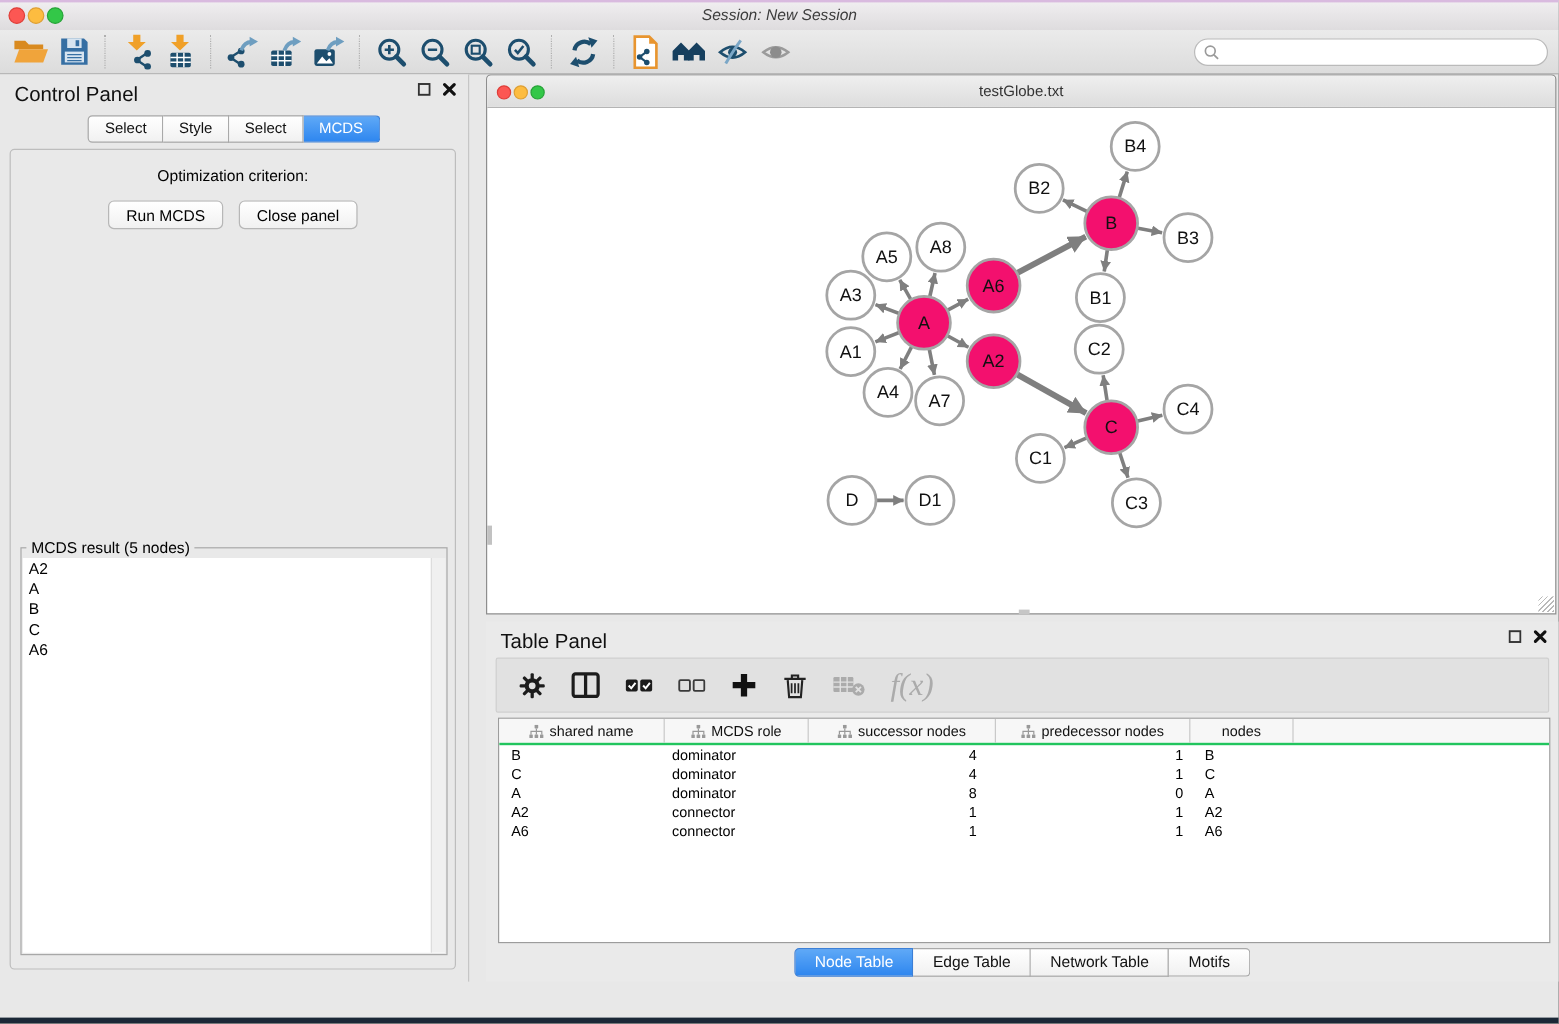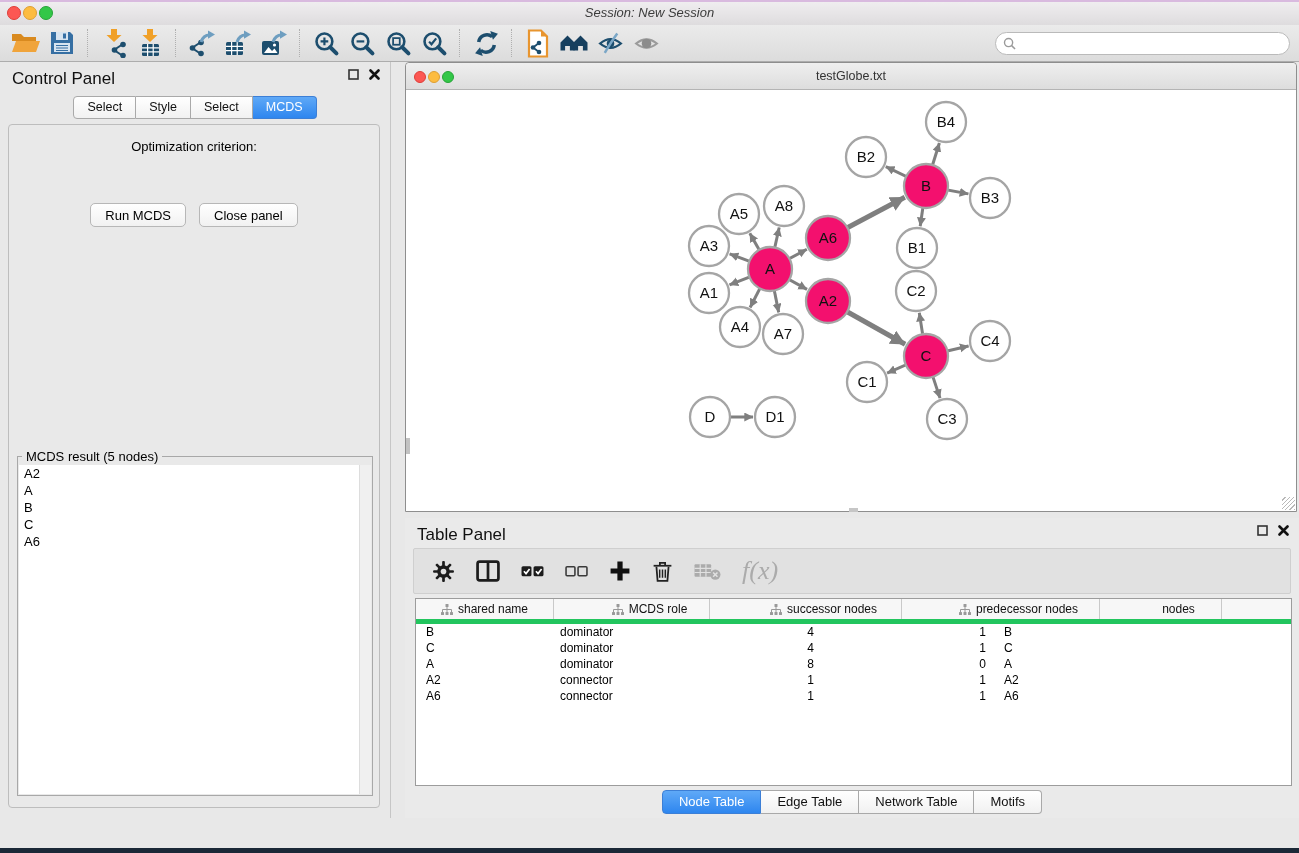--- a/index.html
+++ b/index.html
@@ -41,21 +41,21 @@
     border:1px solid #BDBDBD;border-radius:4px;box-sizing:border-box;}
   .opt-label{text-align:center;margin-top:14px;font-size:13px;color:#000;}
   .selectrow{display:flex;justify-content:center;margin-top:8px;}
   .select{width:314px;height:24px;background:#fff;border:1px solid #B5B5B5;border-radius:4px;
     display:flex;align-items:center;position:relative;cursor:pointer;box-sizing:border-box;}
   .select .sel-text{font-size:13px;padding-left:8px;color:#000;flex:1;white-space:nowrap;overflow:hidden;}
   .select .sel-btn{width:21px;height:22px;border-radius:0 3px 3px 0;background:linear-gradient(#5FA9F7,#1F6FE0);
     display:flex;flex-direction:column;align-items:center;justify-content:center;gap:1px;}
   .btnrow{display:flex;justify-content:center;gap:13px;margin-top:13px;}
   .btn{height:24px;padding:0 14px;font-size:13px;color:#000;background:linear-gradient(#FFFFFF,#F1F1F1);
-    border:1px solid #B7B7B7;border-radius:5px;cursor:pointer;font-family:"Liberation Sans",sans-serif;margin-top:36px;}
+    border:1px solid #B7B7B7;border-radius:5px;cursor:pointer;font-family:"Liberation Sans",sans-serif;}
   .fieldset{position:absolute;left:8px;top:331px;width:354px;height:338px;border:1px solid #A8A8A8;}
   .fieldset .legend{position:absolute;top:-8px;left:4px;background:#E9E9E9;padding:0 4px;font-size:13px;color:#000;}
   .fieldset .listarea{position:absolute;left:1px;top:8px;right:1px;bottom:1px;background:#fff;overflow:hidden;}
   .fieldset .scrollgutter{position:absolute;right:0;top:0;bottom:0;width:11px;background:#F0F0F0;border-left:1px solid #DDD;}
   .mcds-item{font-size:13px;color:#000;padding:1px 0 1px 5px;line-height:15px;cursor:default;}
   
   .rightcol{position:absolute;left:405px;top:0;width:894px;height:100%;}
   .netwin{position:absolute;left:0;top:0;width:892px;height:450px;background:#fff;
     border:1px solid #8E8E8E;border-radius:4px 4px 0 0;box-sizing:border-box;}
   .netwin .wtitle{position:relative;height:26px;background:linear-gradient(#EFEFEF,#DDDDDD);
@@ -69,21 +69,21 @@
     background:repeating-linear-gradient(135deg,transparent 0 2px,#B9B9B9 2px 3px);}
   
   .tpanel{position:absolute;left:0;top:456px;width:894px;height:300px;background:#EAEAEA;}
   .tp-toolbar{position:absolute;left:8px;top:30px;width:878px;height:46px;background:#E1E1E1;
     border:1px solid #CFCFCF;border-radius:2px;display:flex;align-items:center;gap:21px;padding-left:18px;box-sizing:border-box;}
   .tp-icon{display:flex;align-items:center;justify-content:center;cursor:pointer;}
   .fx{font-family:"Liberation Serif",serif;font-style:italic;font-size:26px;color:#ABABAB;text-align:center;}
   .datatable{position:absolute;left:10px;top:80px;width:877px;height:188px;background:#fff;
     border:1px solid #9C9C9C;box-sizing:border-box;overflow:hidden;}
   .trow{display:grid;grid-template-columns:138px 120px 156px 162px 86px 1fr;}
-  .thead{background:#F7F7F7;border-bottom:5px solid #22c55e;height:20px;gap:36px;}
+  .thead{background:#F7F7F7;border-bottom:2px solid #22c55e;height:20px;}
   .th{display:flex;align-items:center;justify-content:center;gap:5px;font-size:12px;color:#111;
       border-right:1px solid #C9C9C9;height:20px;box-sizing:border-box;cursor:pointer;}
   .tbody .trow{height:16px;cursor:default;}
   .td{font-size:12px;color:#000;line-height:16px;white-space:nowrap;overflow:hidden;}
   .td.c0{padding-left:10px;}
   .td.c1{padding-left:6px;}
   .td.c2{text-align:right;padding-right:16px;}
   .td.c3{text-align:right;padding-right:6px;}
   .td.c4{padding-left:12px;}
   .tp-tabs{position:absolute;left:0;top:272px;width:100%;display:flex;justify-content:center;}

